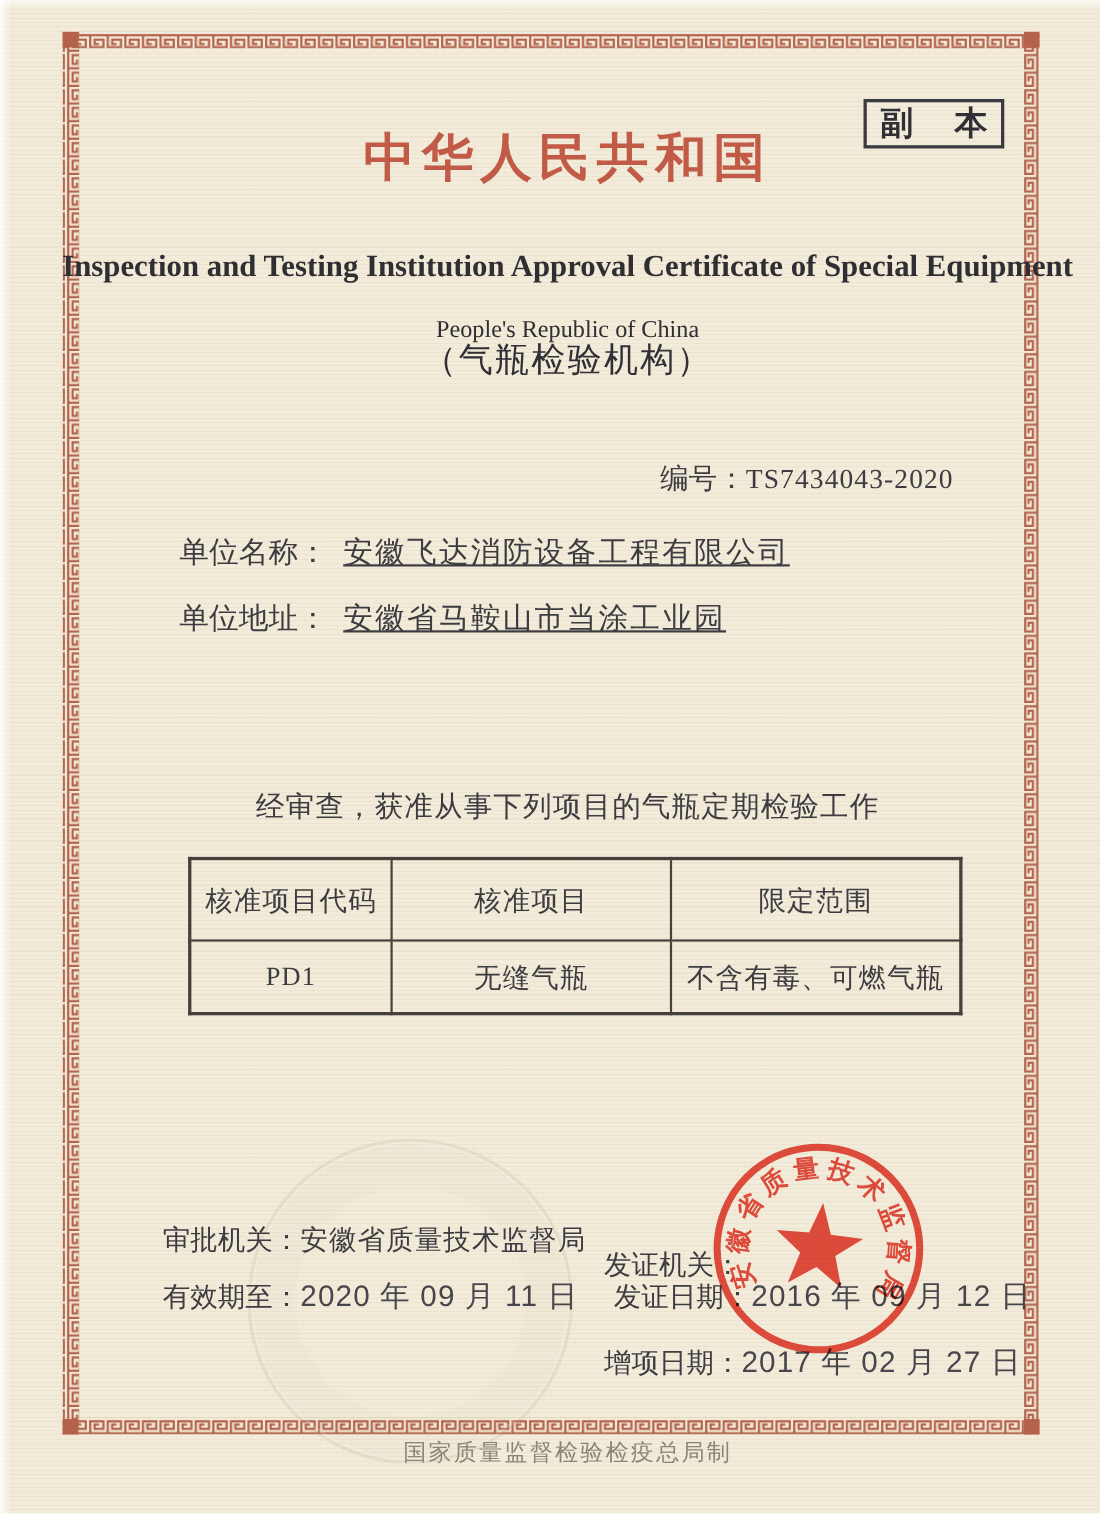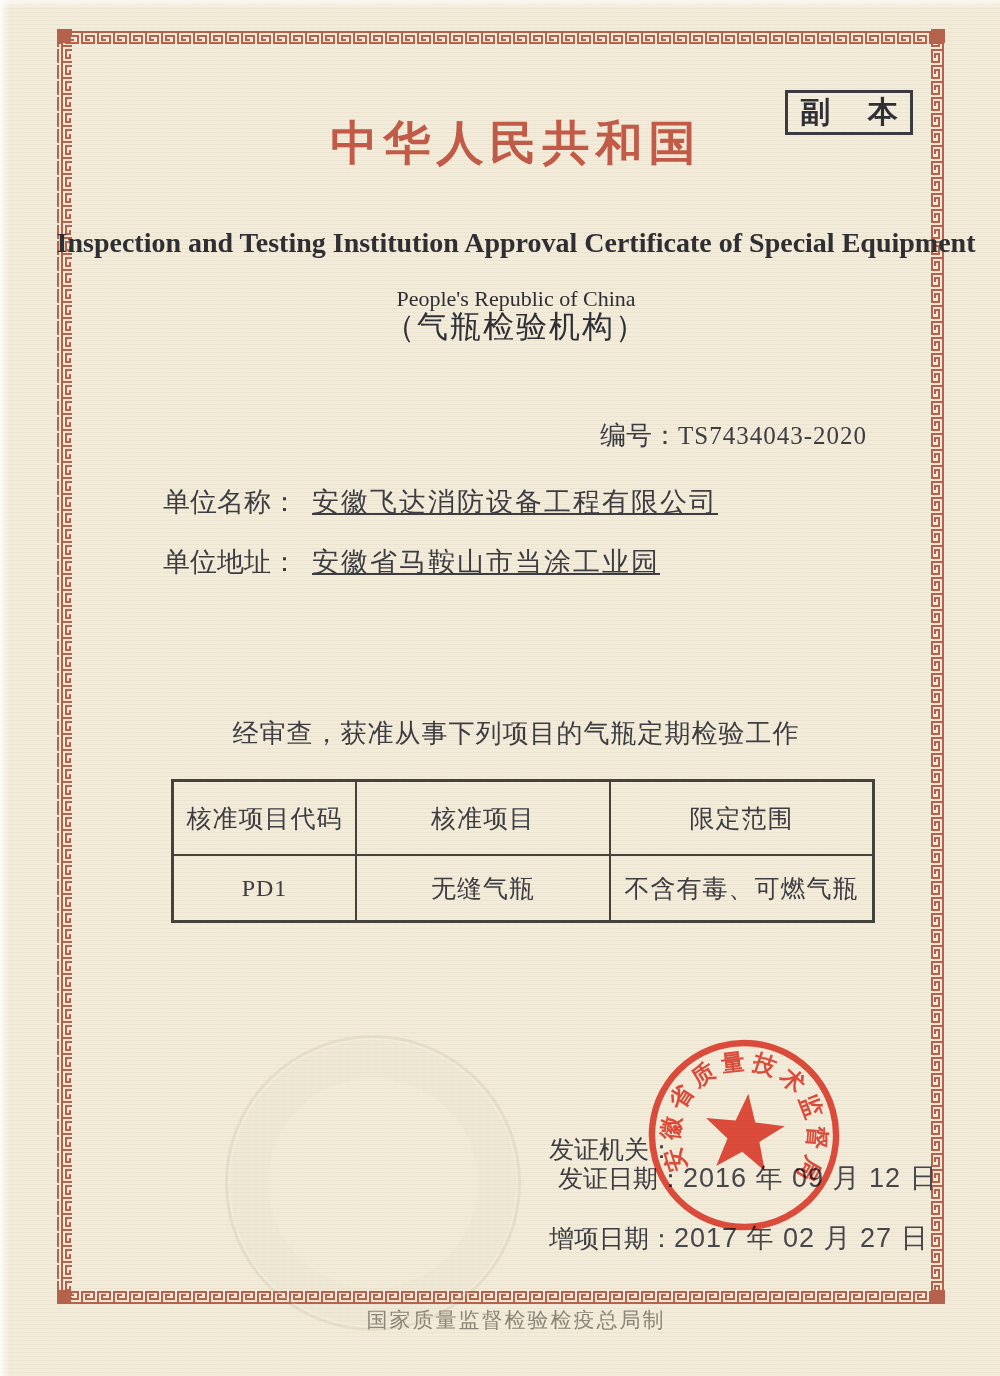--- a/index.html
+++ b/index.html
@@ -162,20 +162,26 @@
       <tr>
         <td class="pd-code">PD1</td>
         <td>无缝气瓶</td>
         <td>不含有毒、可燃气瓶</td>
       </tr>
     </tbody>
   </table>
 
   <div class="abs emboss-ring"></div>
 
+  <div class="abs foot-line appr-org">
+    <span>审批机关：</span><span class="val">安徽省质量技术监督局</span>
+  </div>
+  <div class="abs foot-line valid-until">
+    <span>有效期至：</span><span class="num">2020 年 09 月 11 日</span>
+  </div>
 
   <div class="abs foot-line issue-org">
     <span>发证机关：</span><span class="val"></span>
   </div>
   <div class="abs foot-line issue-date">
     <span>发证日期：</span><span class="num">2016 年 09 月 12 日</span>
   </div>
   <div class="abs foot-line add-date">
     <span>增项日期：</span><span class="num">2017 年 02 月 27 日</span>
   </div>

